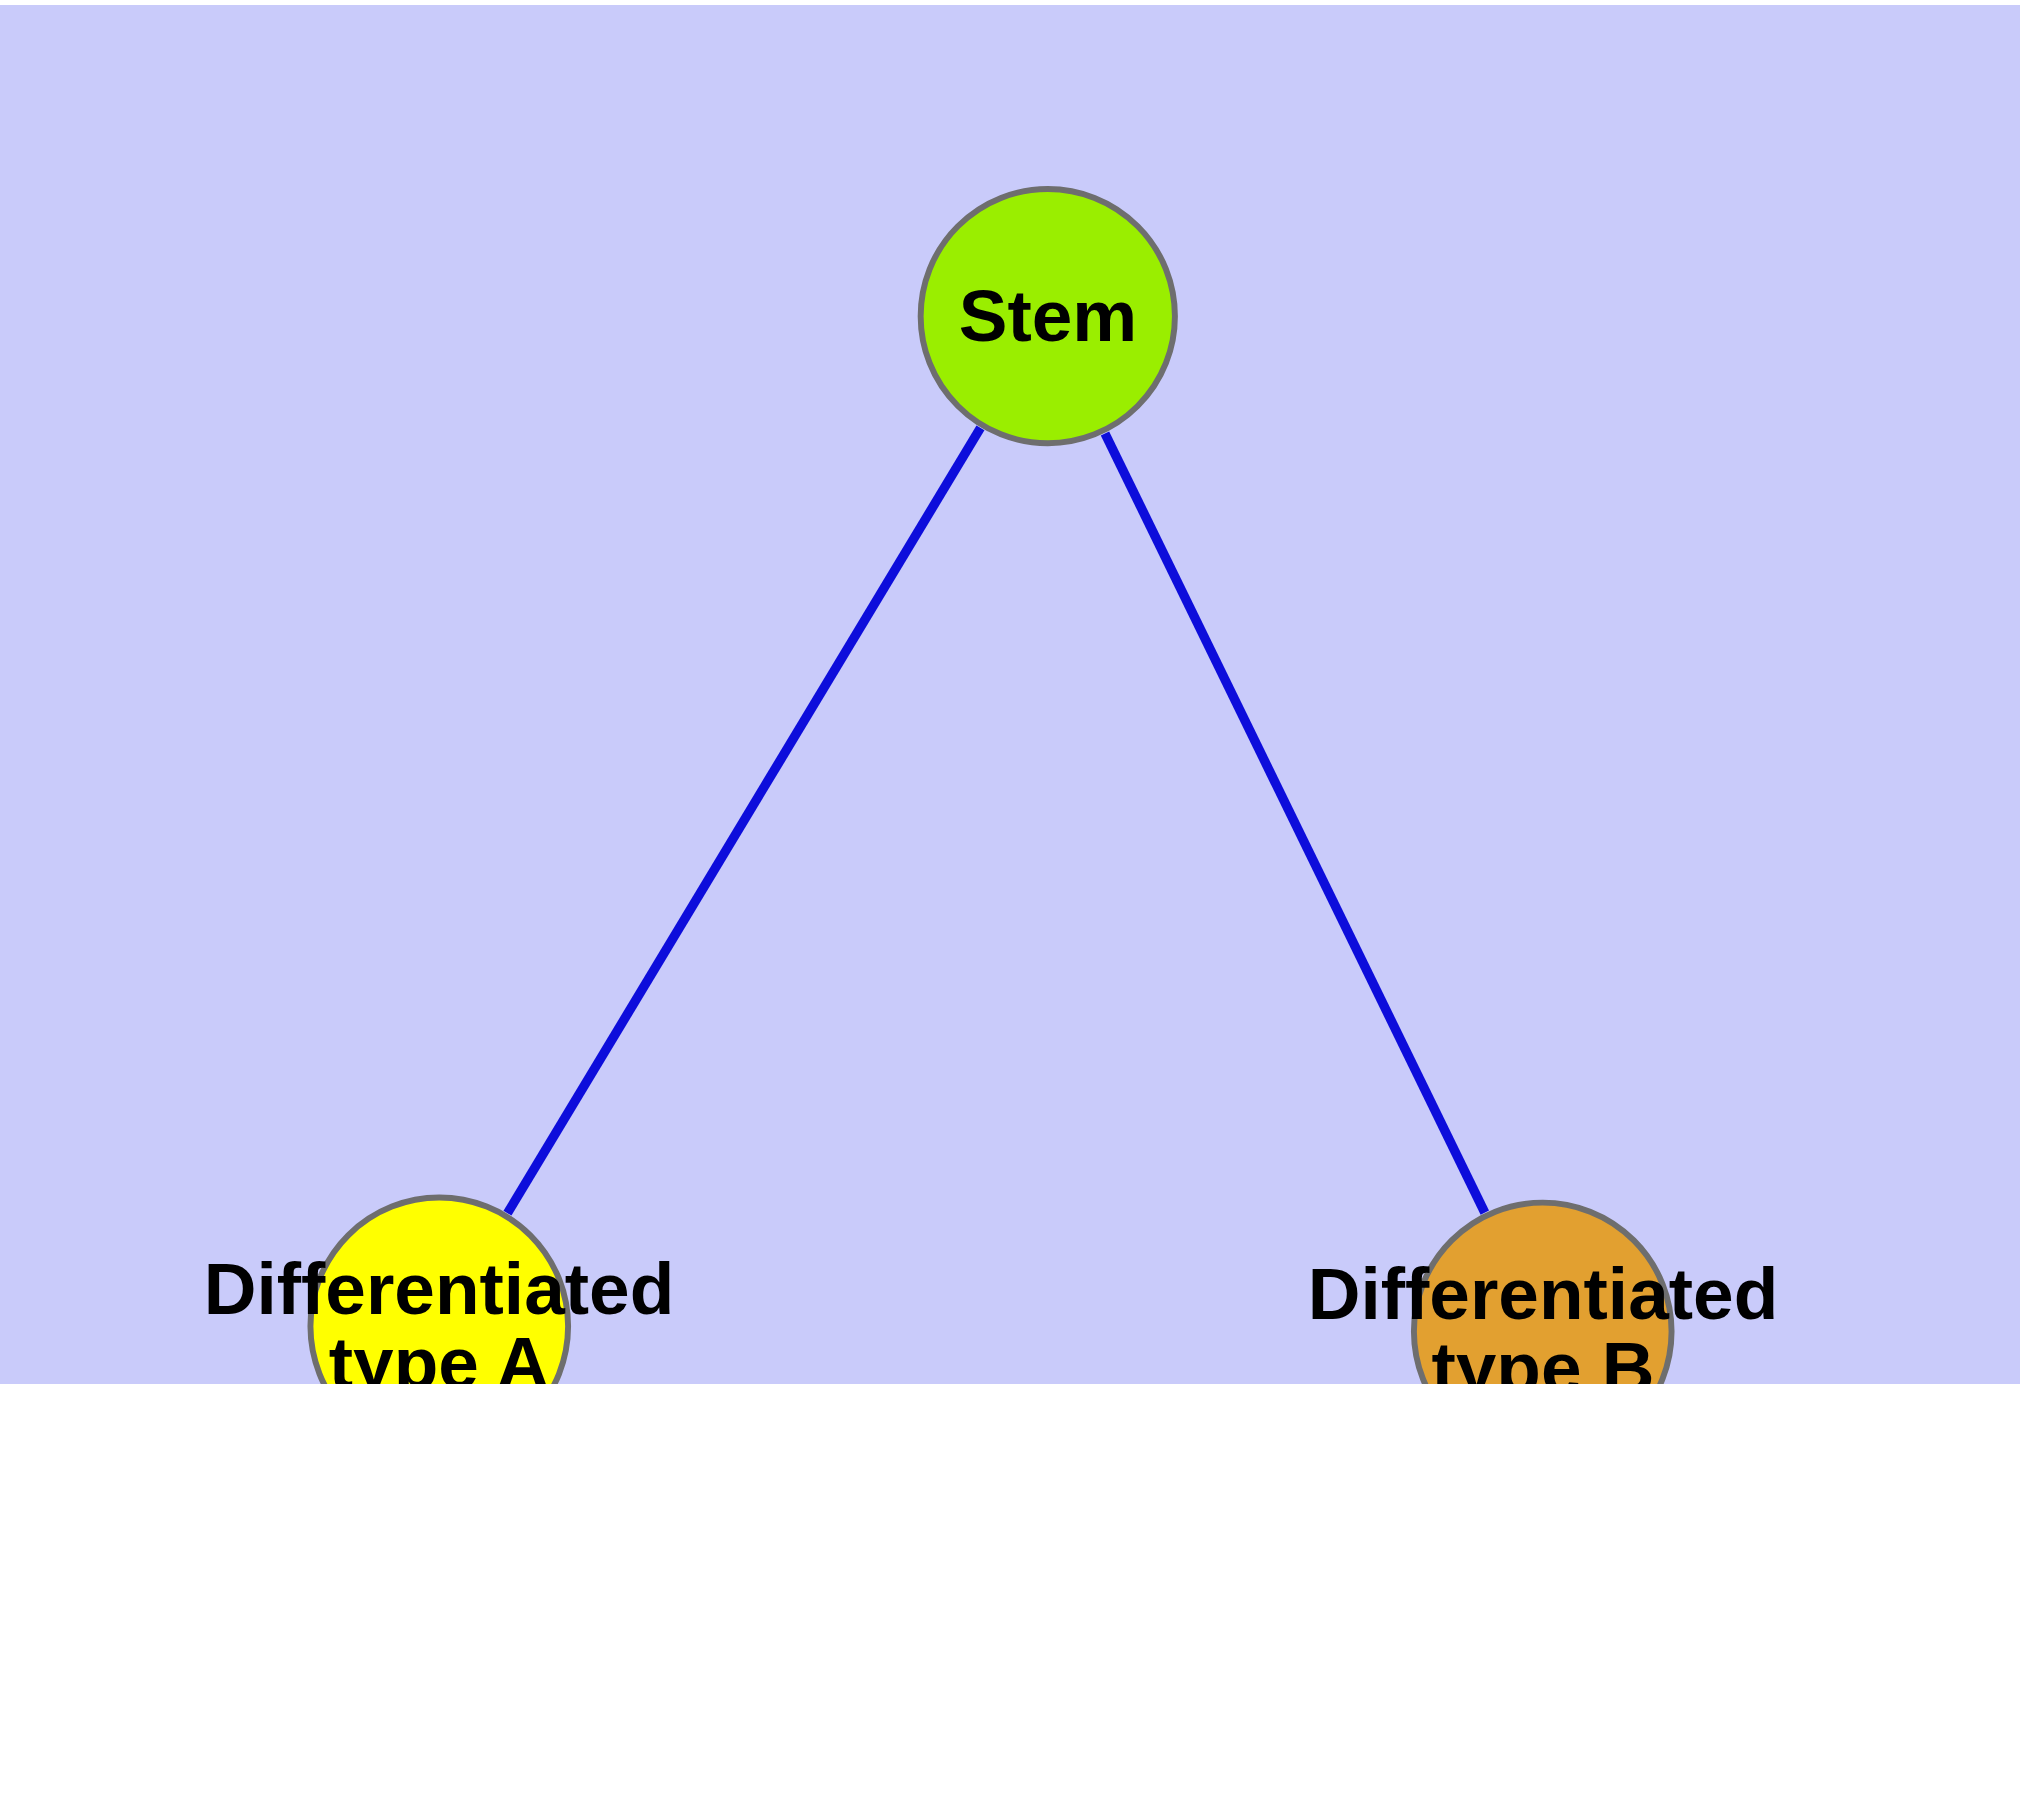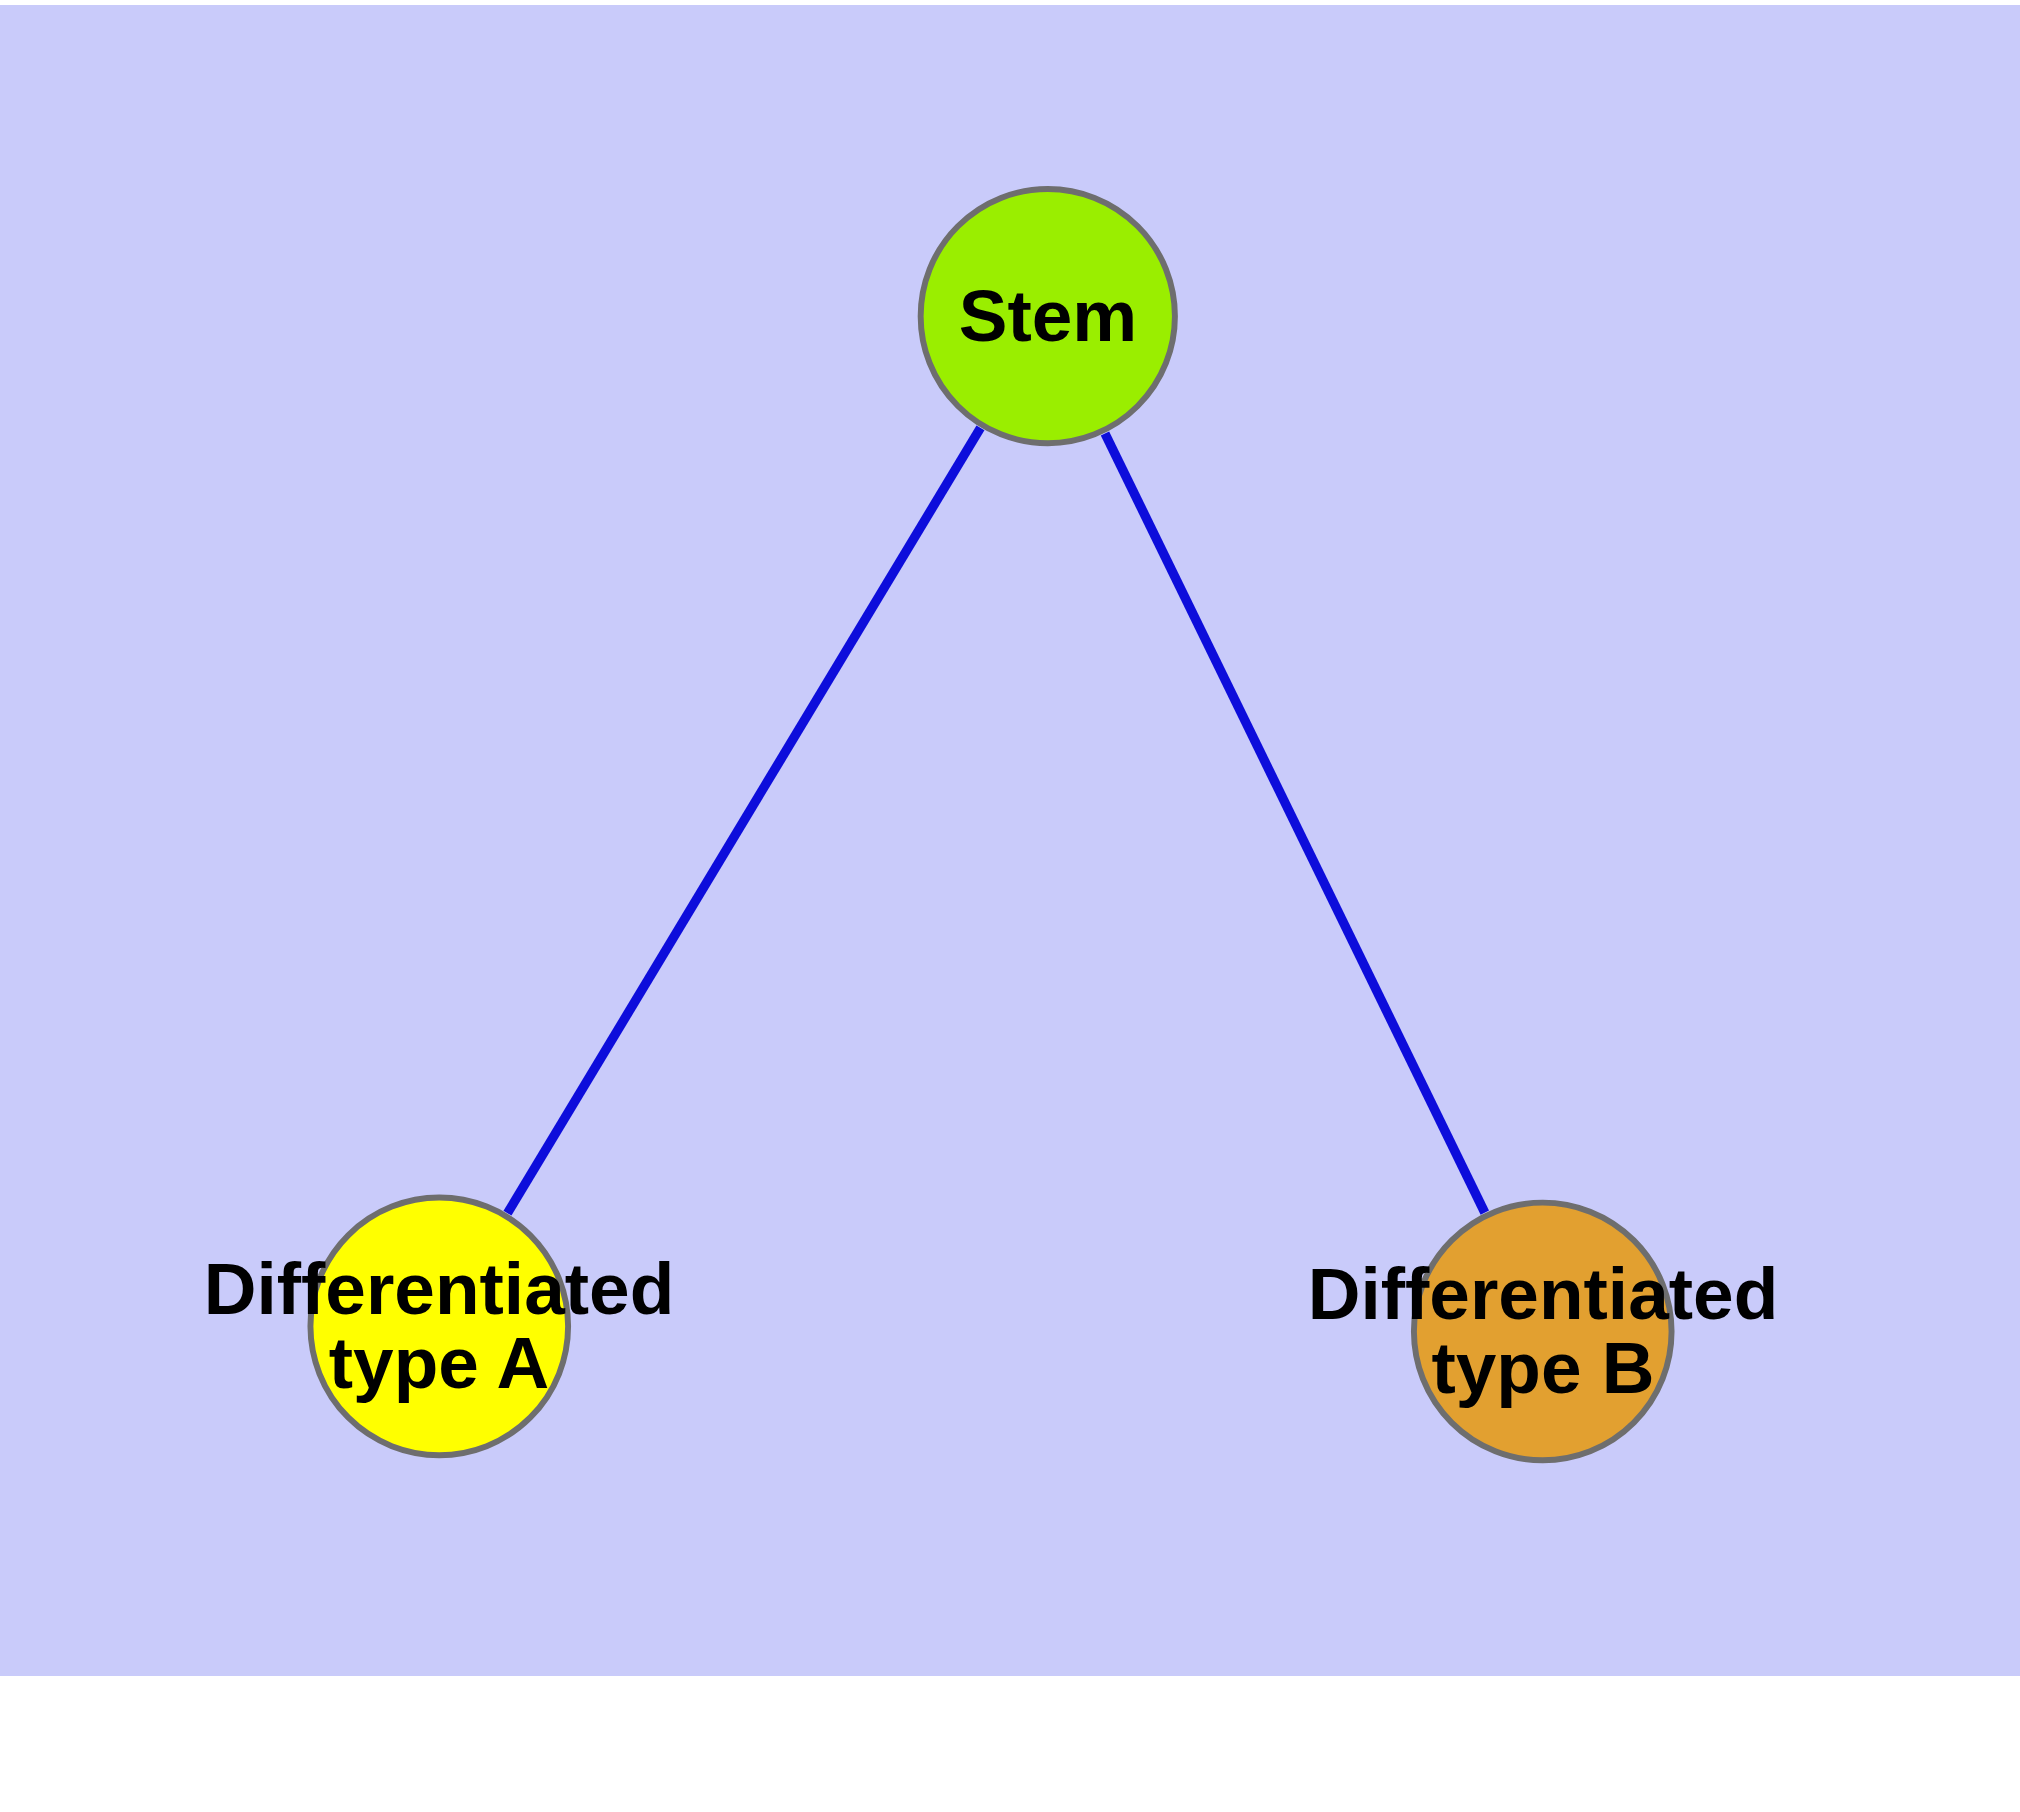--- a/index.html
+++ b/index.html
@@ -3,21 +3,21 @@
 <meta charset="utf-8">
 <style>
   html, body {
     margin: 0;
     padding: 0;
     background: #ffffff;
   }
   #canvas {
     position: relative;
     width: 2021px;
-    height: 1676px;
+    height: 1384px;
     overflow: hidden;
     font-family: "Liberation Sans", sans-serif;
   }
   #bg-rect {
     position: absolute;
     left: 0;
     top: 5.1px;
     width: 2021px;
     height: 1807px;
     background: #c9cbfa;

